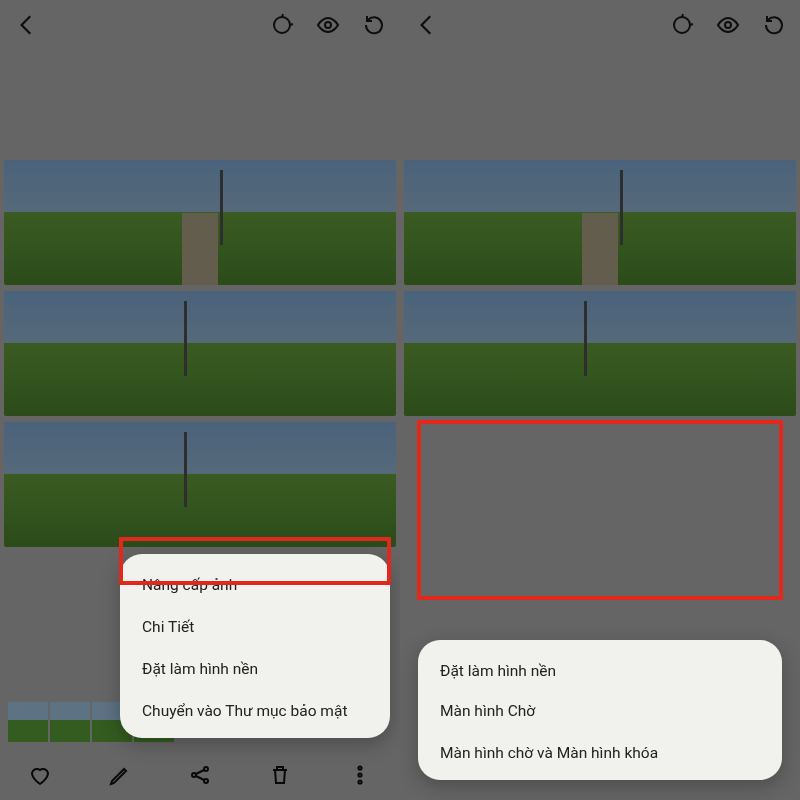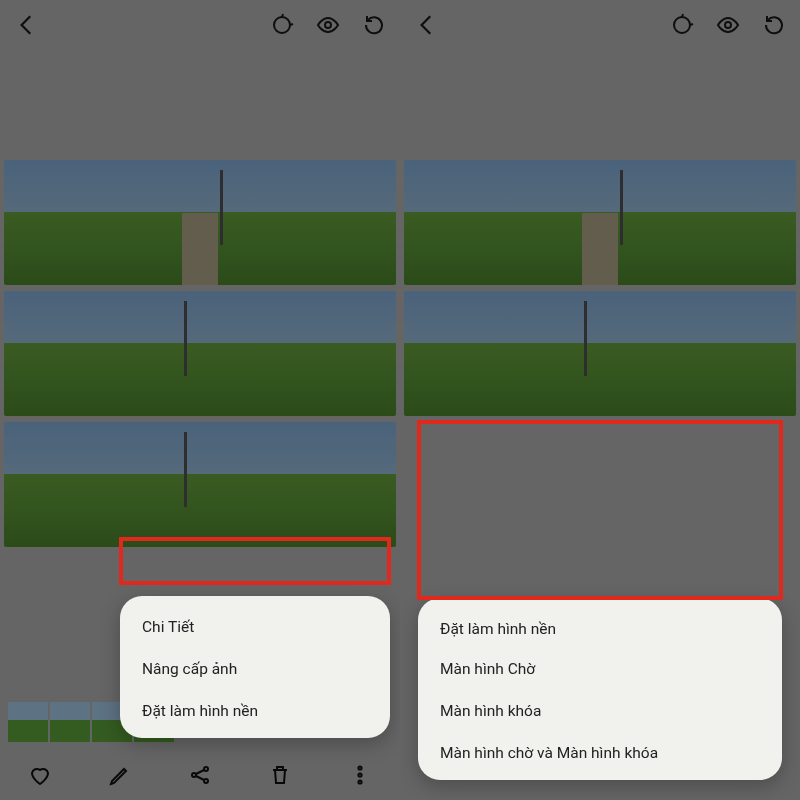--- a/index.html
+++ b/index.html
@@ -197,23 +197,24 @@
           <circle cx="12" cy="5" r="1.6"></circle>
           <circle cx="12" cy="12" r="1.6"></circle>
           <circle cx="12" cy="19" r="1.6"></circle>
         </svg>
     </span>
   </div>
 
   <div class="dim"></div>
 
   <div class="popup">
+    <div class="popup-item">Nâng cấp ảnh</div>
     <div class="popup-item">Chi Tiết</div>
-    <div class="popup-item">Nâng cấp ảnh</div>
     <div class="popup-item">Đặt làm hình nền</div>
+    <div class="popup-item">Chuyển vào Thư mục bảo mật</div>
   </div>
 
   <div class="highlight-box" style="left:119px; right:9px; top:537px; height:48px;"></div>
 </div>
 
 <div class="phone">
   <div class="topbar">
     <span class="icon back">
       <svg viewBox="0 0 24 24">
           <polyline points="15 4 7 12 15 20"></polyline>
@@ -246,18 +247,17 @@
         <div class="road"></div>
       </div>
     <div class="photo-row photo-row2"></div>
   </div>
 
   <div class="dim"></div>
 
   <div class="popup popup2">
     <div class="popup-header">Đặt làm hình nền</div>
     <div class="popup-item">Màn hình Chờ</div>
-    <div class="popup-item">Màn hình khóa</div>
     <div class="popup-item">Màn hình chờ và Màn hình khóa</div>
   </div>
 
   <div class="highlight-box" style="left:17px; right:17px; top:420px; height:180px;"></div>
 </div>
 
 </body></html>

